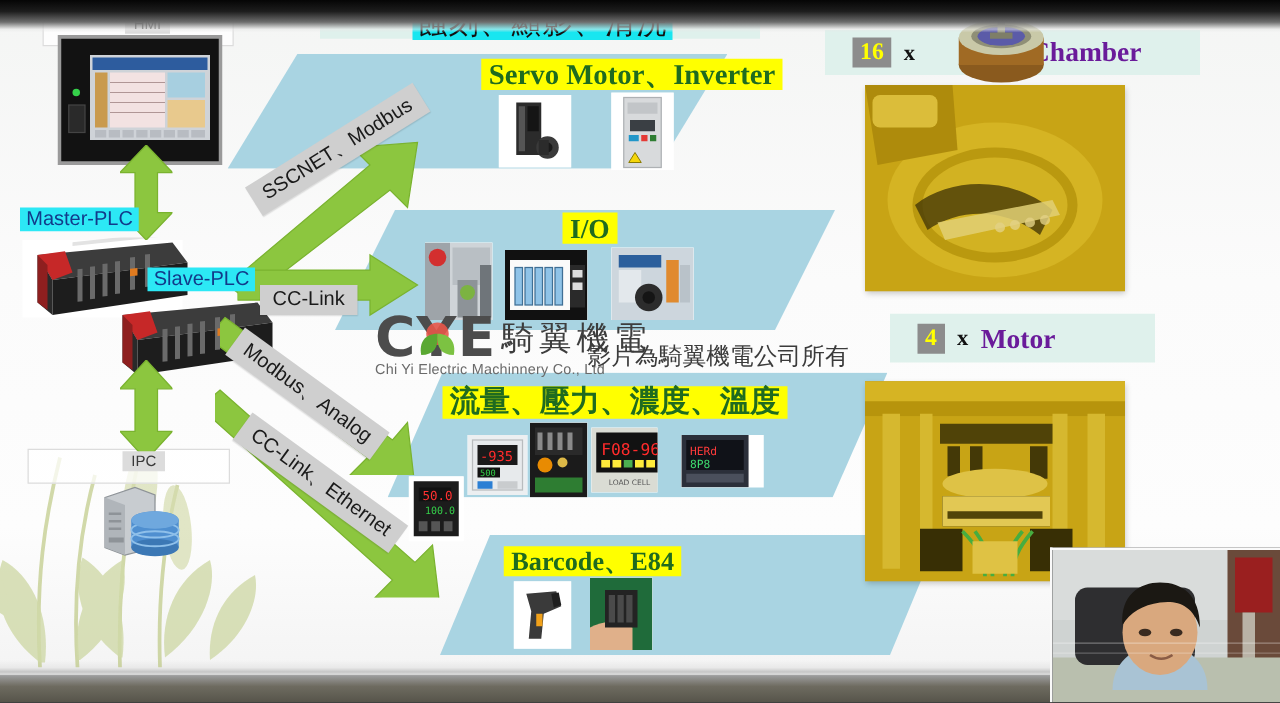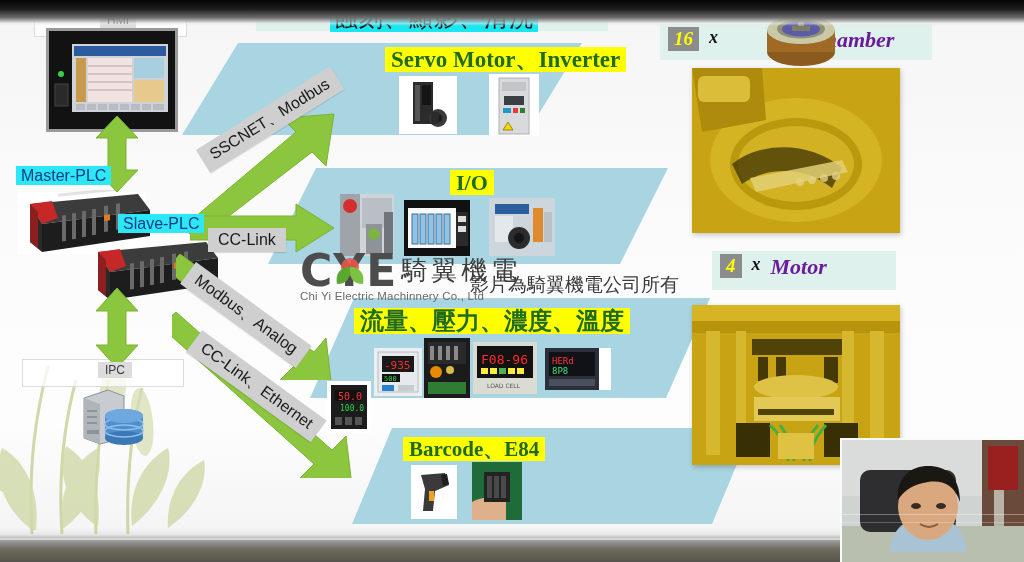--- a/index.html
+++ b/index.html
@@ -68,22 +68,22 @@
 
   
   .ribbon{position:absolute;z-index:22;background:#cfcfcf;color:#1a1a1a;
     font-size:16px;padding:3px 10px;white-space:nowrap;box-shadow:0 1px 1px rgba(0,0,0,.12);}
   .r-sscnet{left:196px;top:150px;transform:rotate(-32deg);transform-origin:left top;}
   .r-cclink{left:208px;top:228px;}
   .r-modbus{left:196px;top:262px;transform:rotate(36deg);transform-origin:left top;}
   .r-ccether{left:202px;top:330px;transform:rotate(36deg);transform-origin:left top;}
 
   
-  .countbox{position:absolute;background:#dff1ec;z-index:20;display:flex;align-items:flex-start;gap:10px;
-     padding:3px 8px;font-family:"Liberation Serif","DejaVu Serif",serif;font-style:italic;}
+  .countbox{position:absolute;background:#dff1ec;z-index:20;display:flex;align-items:center;gap:10px;
+     padding:3px 22px;font-family:"Liberation Serif","DejaVu Serif",serif;}
   .cb1{left:660px;top:24px;width:256px;height:30px;}
   .cb2{left:712px;top:251px;width:168px;height:33px;}
   .num{background:#8c8c8c;color:#ffff00;font-weight:bold;font-size:19px;padding:1px 6px;}
   .xmark{color:#111;font-weight:bold;font-size:18px;}
   .pword{color:#6a1b9a;font-weight:bold;font-size:22px;}
 
   .photo{position:absolute;z-index:12;background:#caa512;overflow:hidden;}
   .ph-chamber{left:692px;top:68px;width:208px;height:165px;box-shadow:1px 2px 5px rgba(0,0,0,.22);}
   .ph-line{left:692px;top:305px;width:208px;height:160px;box-shadow:1px 2px 5px rgba(0,0,0,.22);}
 
@@ -375,21 +375,21 @@
       <circle cx="26" cy="32" r="4" fill="#ffd54f" opacity=".85"></circle>
       <rect x="4" y="44" width="38" height="12" fill="#2e7d32"></rect>
       <g fill="#8a8a8a">
           <rect x="6" y="8" width="4" height="14"></rect>
           <rect x="14" y="8" width="4" height="14"></rect>
         <rect x="22" y="8" width="4" height="14"></rect>
           <rect x="30" y="8" width="4" height="14"></rect>
         </g>
     </svg>
   </div>
-  <div class="thumb" style="left:473px;top:342px;width:64px;height:52px;">
+  <div class="thumb" style="left:473px;top:342px;width:53px;height:52px;">
     <svg width="64" height="52" viewBox="0 0 64 52">
         <rect width="64" height="52" fill="#dadcd4"></rect>
       <rect x="4" y="4" width="56" height="32" fill="#121212"></rect>
       <text x="8" y="22" font-family="DejaVu Sans Mono, monospace" font-size="13" fill="#ff2b2b">F08-96</text>
       <g>
           <rect x="8" y="26" width="7" height="6" fill="#ffeb3b"></rect>
           <rect x="17" y="26" width="7" height="6" fill="#ffeb3b"></rect>
         <rect x="26" y="26" width="7" height="6" fill="#4caf50"></rect>
           <rect x="35" y="26" width="7" height="6" fill="#ffeb3b"></rect>
         <rect x="44" y="26" width="7" height="6" fill="#ffeb3b"></rect>

